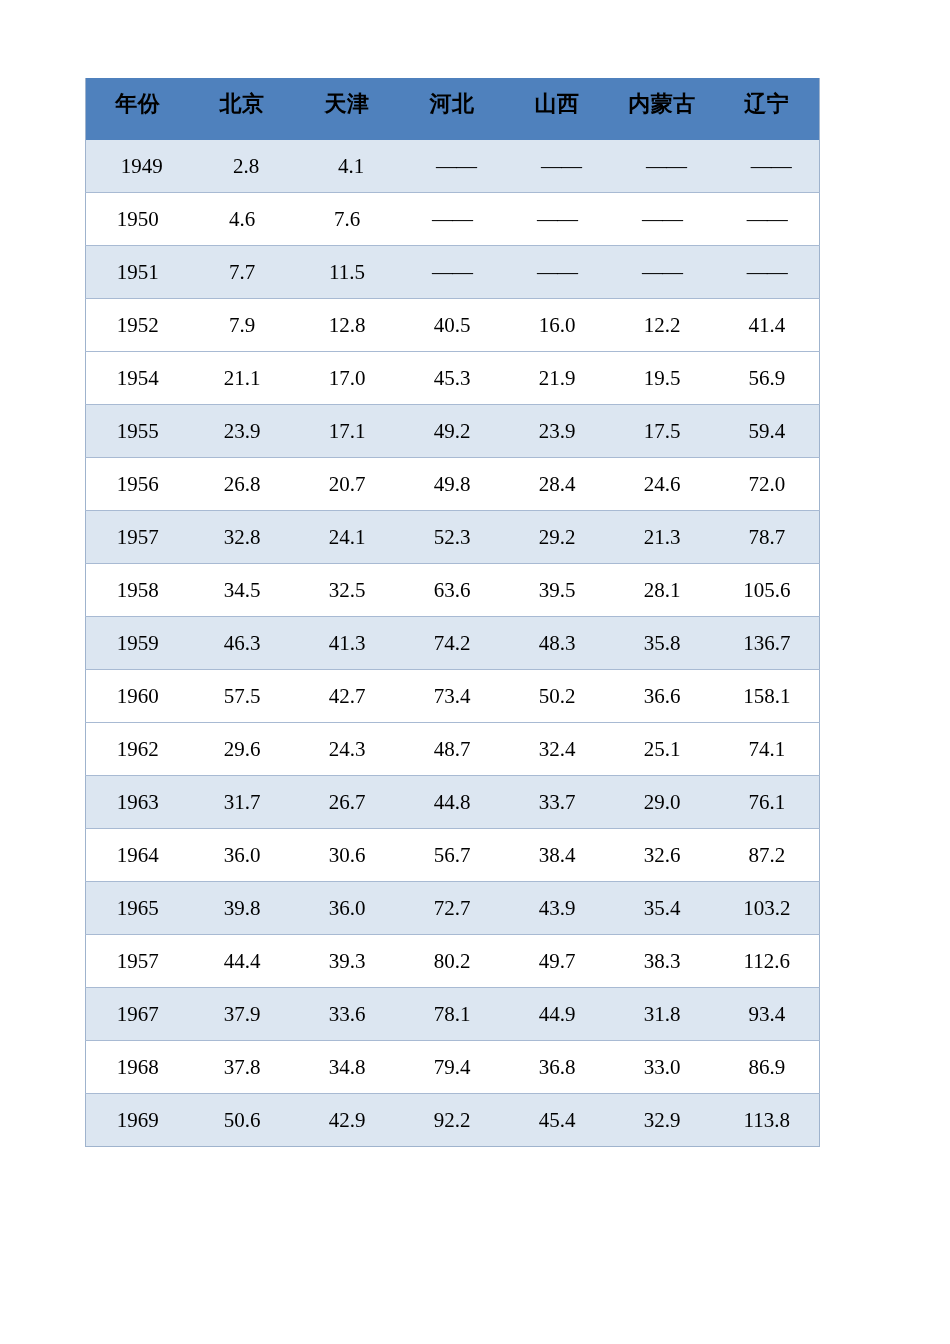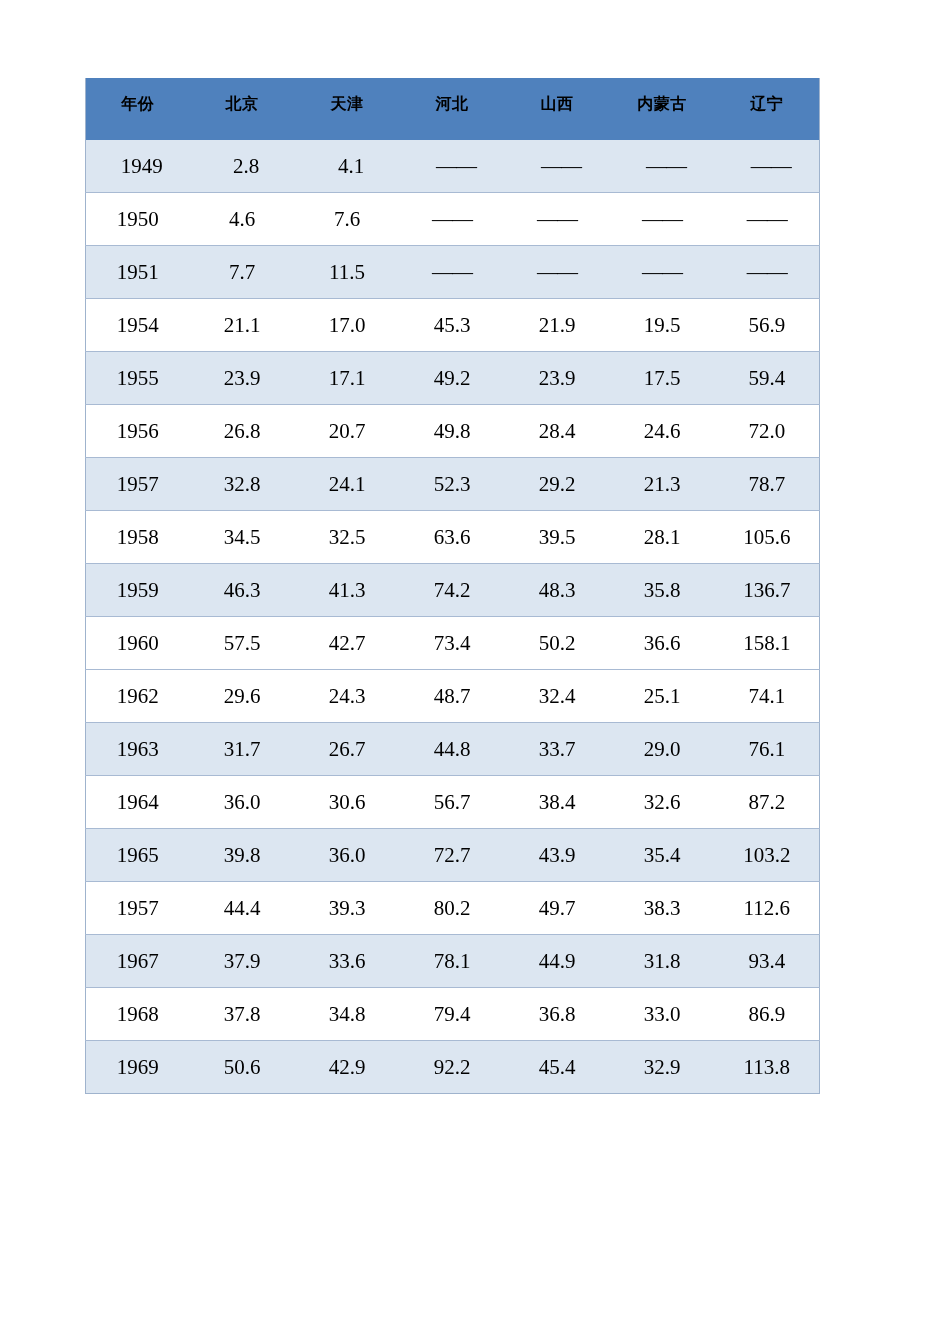--- a/index.html
+++ b/index.html
@@ -36,21 +36,21 @@
     border-left: 1px solid #9fb3cd;
     border-right: 1px solid #9fb3cd;
   }
   table.data-table col.c-year   { width: 104px; }
   table.data-table col.c-gen    { width: 105px; }
   thead tr.header-row th {
     background: #4f81bd;
     color: #000000;
     font-family: "DejaVu Sans", "Liberation Sans", sans-serif;
     font-weight: bold;
-    font-size: 16px;
+    font-size: 22px;
     text-align: center;
     height: 52px;
     padding: 0 0 10px 0;
     vertical-align: middle;
     border: none;
     letter-spacing: 0.5px;
   }
   tbody tr {
     height: 52px;
   }
@@ -129,20 +129,29 @@
           <tr class="band-shaded">
             <td>1951</td>
             <td>7.7</td>
             <td>11.5</td>
             <td class="empty-cell">——</td>
             <td class="empty-cell">——</td>
             <td class="empty-cell">——</td>
             <td class="empty-cell">——</td>
           </tr>
           <tr class="band-plain">
+            <td>1952</td>
+            <td>7.9</td>
+            <td>12.8</td>
+            <td>40.5</td>
+            <td>16.0</td>
+            <td>12.2</td>
+            <td>41.4</td>
+          </tr>
+          <tr class="band-plain">
             <td>1954</td>
             <td>21.1</td>
             <td>17.0</td>
             <td>45.3</td>
             <td>21.9</td>
             <td>19.5</td>
             <td>56.9</td>
           </tr>
           <tr class="band-shaded">
             <td>1955</td>

